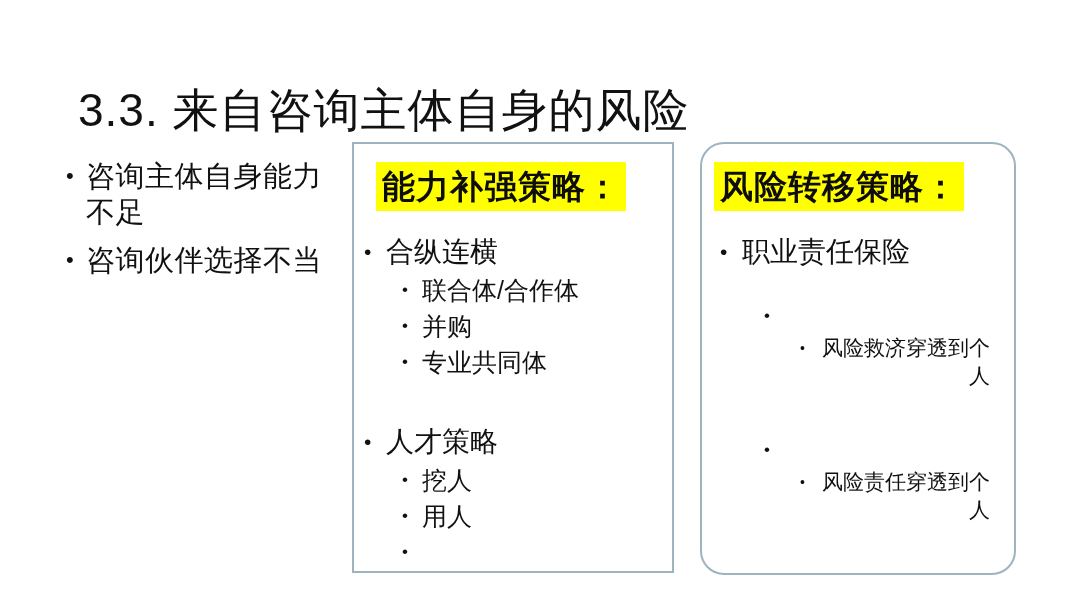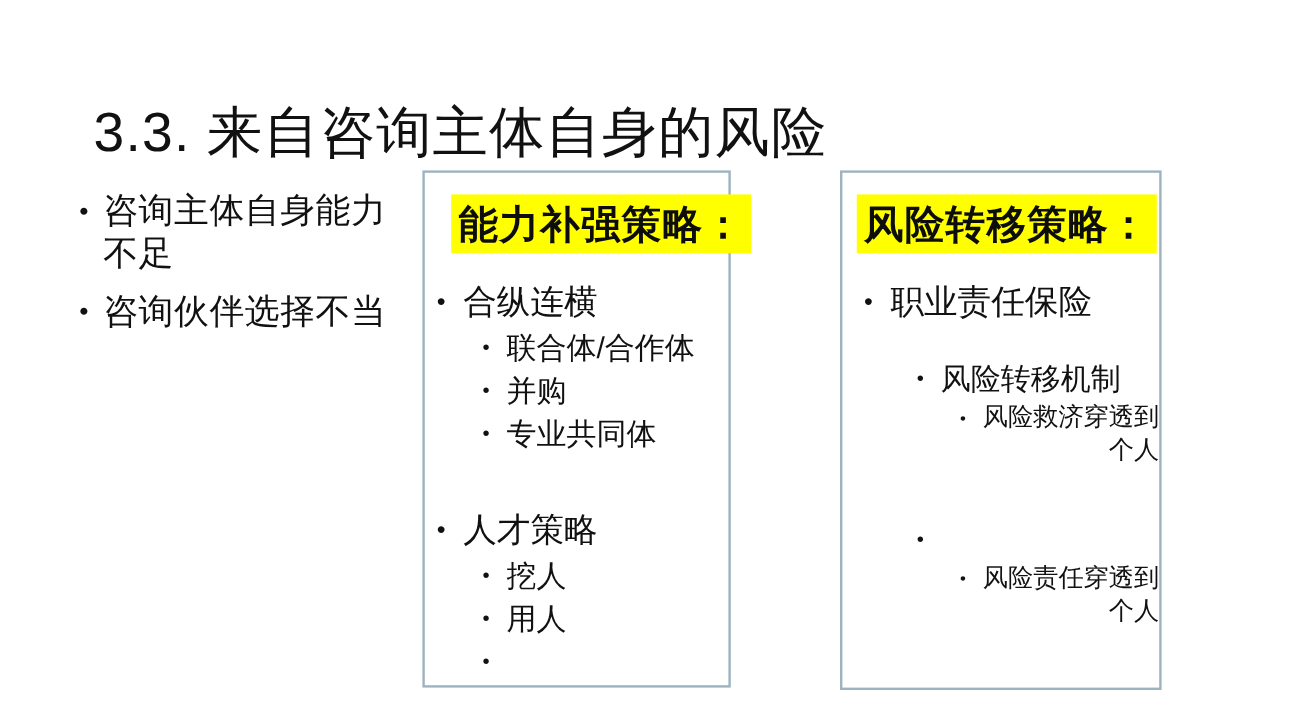--- a/index.html
+++ b/index.html
@@ -67,28 +67,29 @@
   
   .strategy-box {
     position: absolute;
     box-sizing: border-box;
     background: #ffffff;
     border: 2px solid #9eb3c0;
   }
   #box-capability {
     left: 352px;
     top: 142px;
-    width: 257px;
+    width: 322px;
     height: 431px;
   }
   #box-transfer {
     left: 700px;
     top: 142px;
-    width: 268px;
+    width: 316px;
     height: 433px;
+    border-radius: 24px;
   }
 
   .box-heading {
     position: absolute;
     top: 18px;
     font-size: 33px;
     line-height: 49px;
     font-weight: bold;
     letter-spacing: 1px;
     background: #ffff00;
@@ -213,21 +214,20 @@
 
       <div class="lvl1">
         <span class="bullet">•</span>
         <span class="txt">职业责任保险</span>
       </div>
 
       <div class="grp-gap-sm"></div>
 
       <div class="lvl2">
         <span class="bullet">•</span>
-        <span class="txt">风险转移机制</span>
       </div>
       <div class="lvl3">
         <span class="bullet">•</span>
         <span class="txt">风险救济穿透到个人</span>
       </div>
 
       <div class="grp-gap"></div>
 
       <div class="lvl2">
         <span class="bullet">•</span>

